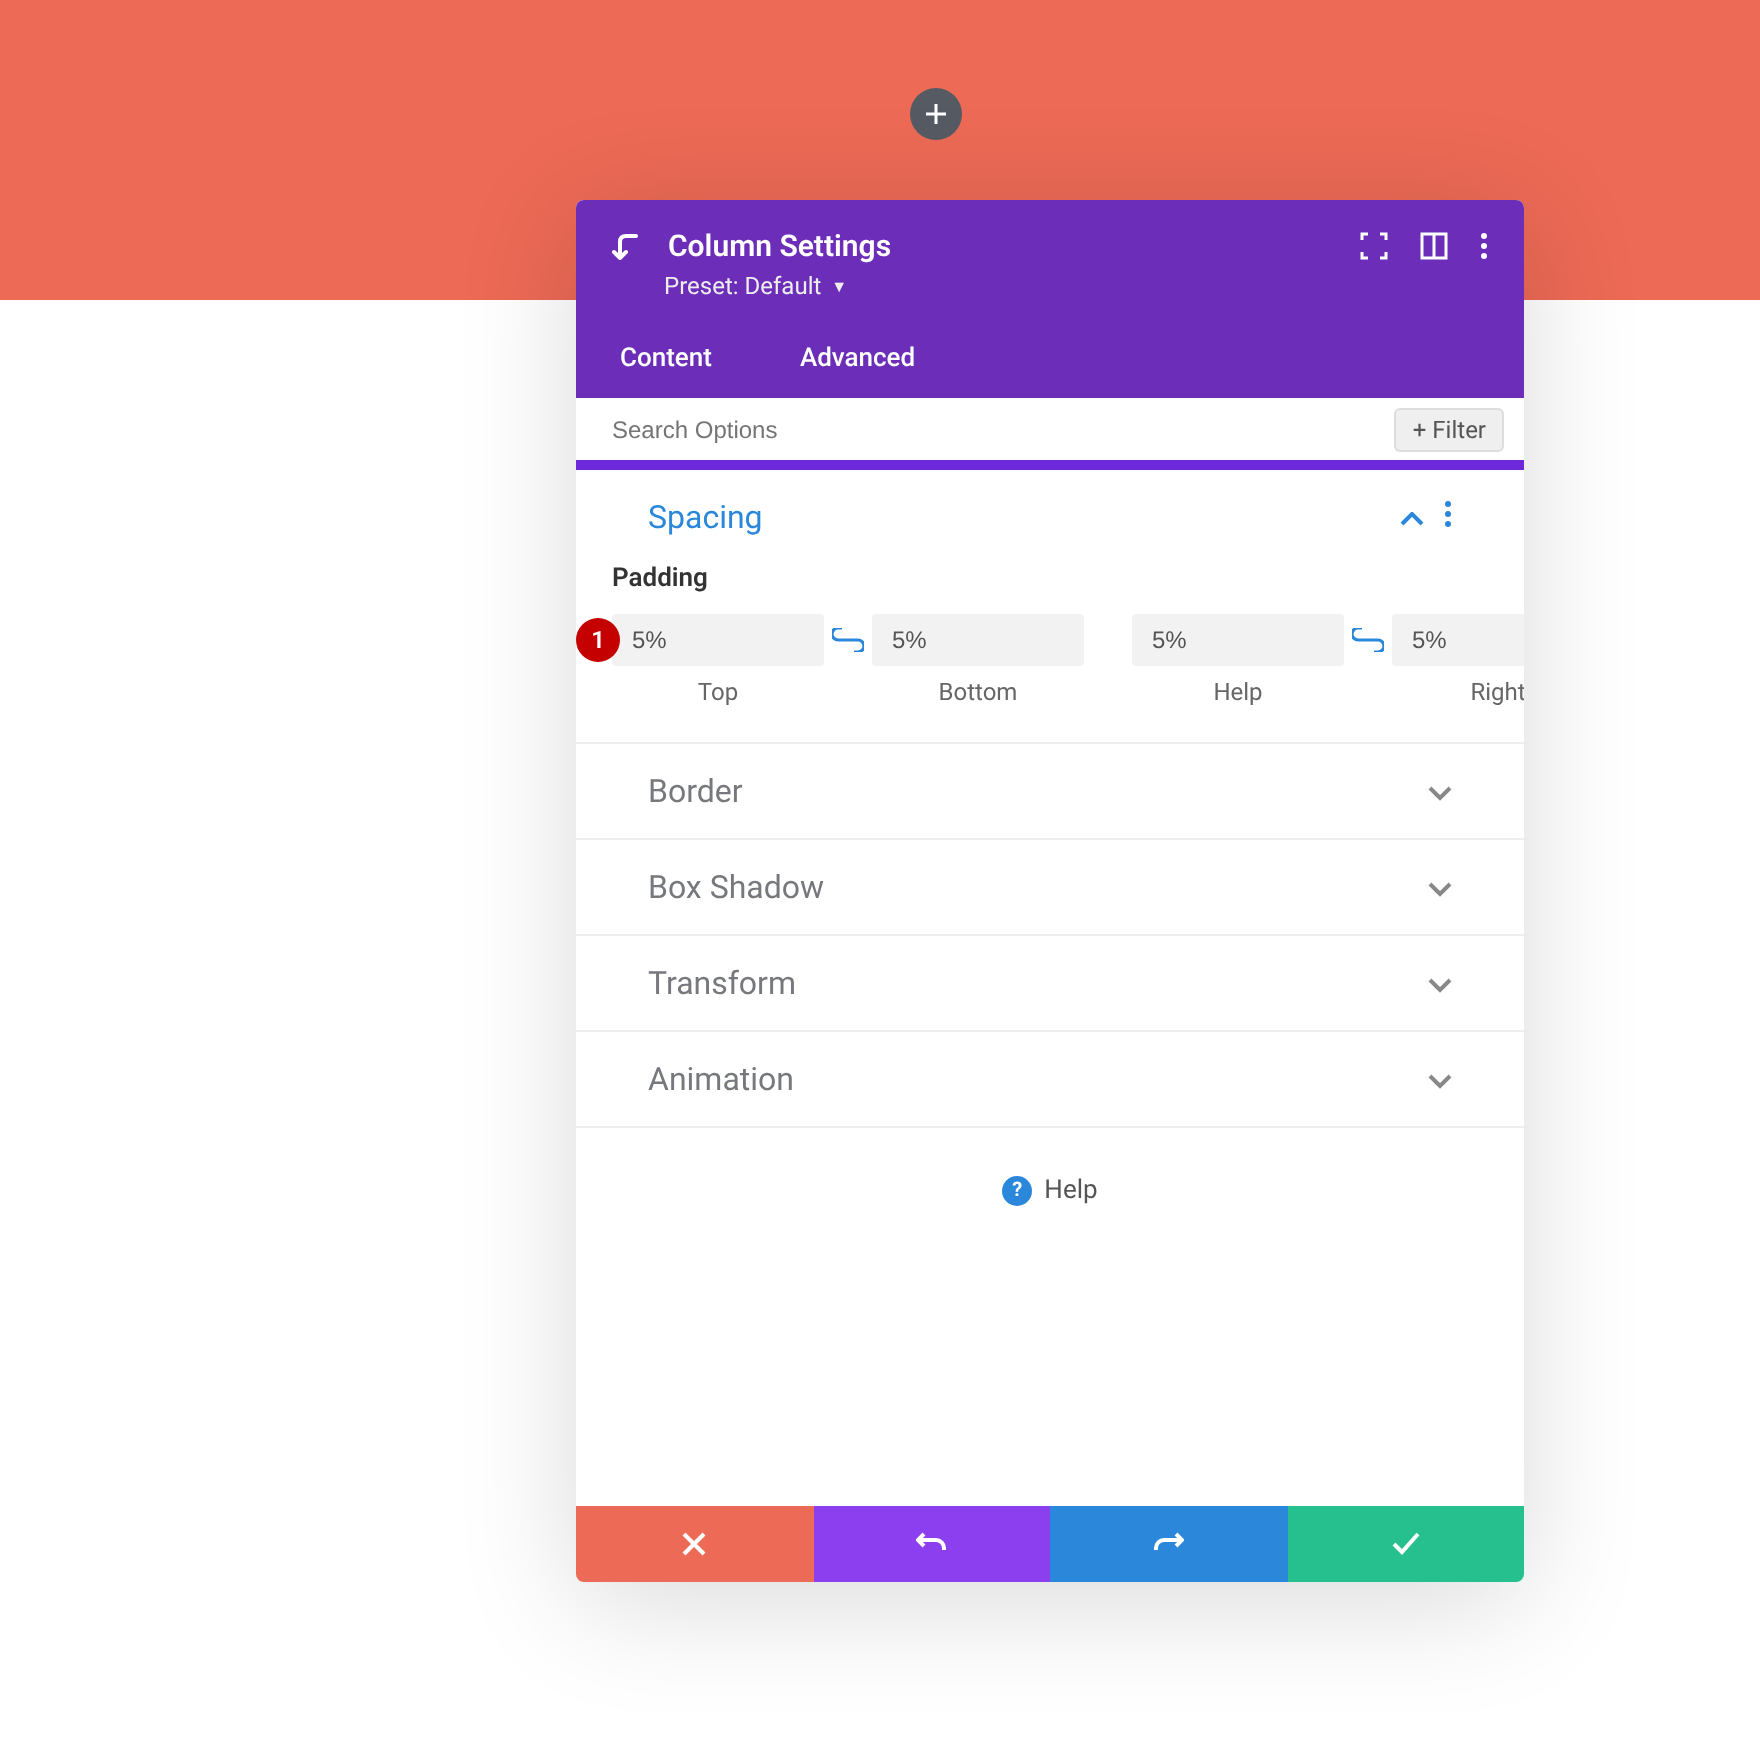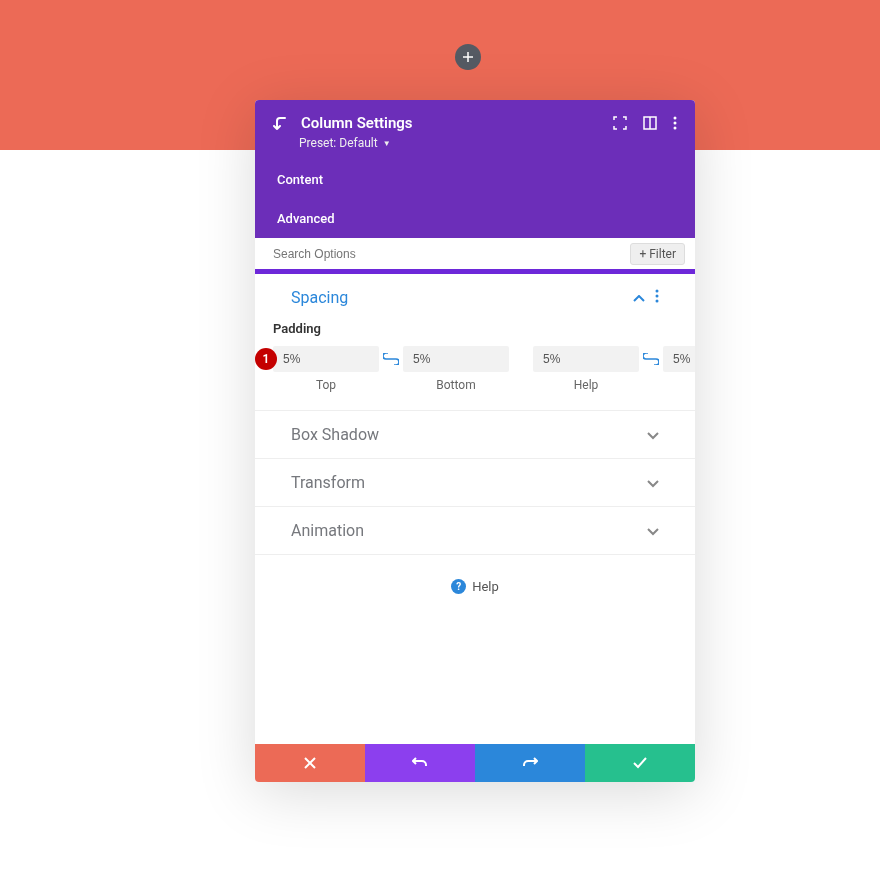--- a/index.html
+++ b/index.html
@@ -27,23 +27,23 @@
   display: flex;
   align-items: center;
   justify-content: center;
   color: #fff;
   font-size: 14px;
   font-weight: 300;
   cursor: pointer;
 }
 .modal {
   position: absolute;
-  left: 255px;
+  left: 288px;
   top: 100px;
-  width: 440px;
+  width: 474px;
   background: #fff;
   box-shadow: 0 10px 60px rgba(0,0,0,0.15);
   border-radius: 4px;
   overflow: hidden;
 }
 .modal-header {
   background: #6c2eb9;
   padding: 14px 18px 10px 18px;
   color: #fff;
 }
@@ -54,21 +54,20 @@
 }
 .header-left { display: flex; align-items: center; gap: 12px; }
 .header-title { font-size: 15px; font-weight: 600; }
 .header-icons { display: flex; align-items: center; gap: 16px; }
 .header-icon { cursor: pointer; display: flex; align-items: center; justify-content: center; }
 .preset { font-size: 12px; margin-top: 4px; margin-left: 26px; color: #eee; }
 .preset-caret { font-size: 8px; vertical-align: middle; margin-left: 2px; }
 .tabs {
   background: #6c2eb9;
   display: flex;
-  flex-direction: column;
 }
 .tab {
   padding: 12px 22px;
   color: #fff;
   font-size: 13px;
   cursor: pointer;
   font-weight: 500;
 }
 .tab.active { background: #a43ef2; font-weight: 600; }
 .search-row {
@@ -317,20 +316,30 @@
           <div class="labels-row">
             <div class="padding-label">Help</div>
             <div class="label-spacer"></div>
             <div class="padding-label">Right</div>
           </div>
         </div>
       </div>
     </div>
   </div>
 
+  <div class="section">
+    <div class="section-header">
+      <span class="section-title">Border</span>
+      <span class="chevron">
+        <svg width="12" height="8" viewBox="0 0 12 8">
+            <path d="M1 1l5 5 5-5" stroke="#888" stroke-width="2" fill="none"></path>
+          </svg>
+      </span>
+    </div>
+  </div>
 
   <div class="section">
     <div class="section-header">
       <span class="section-title">Box Shadow</span>
       <span class="chevron">
         <svg width="12" height="8" viewBox="0 0 12 8">
             <path d="M1 1l5 5 5-5" stroke="#888" stroke-width="2" fill="none"></path>
           </svg>
       </span>
     </div>

